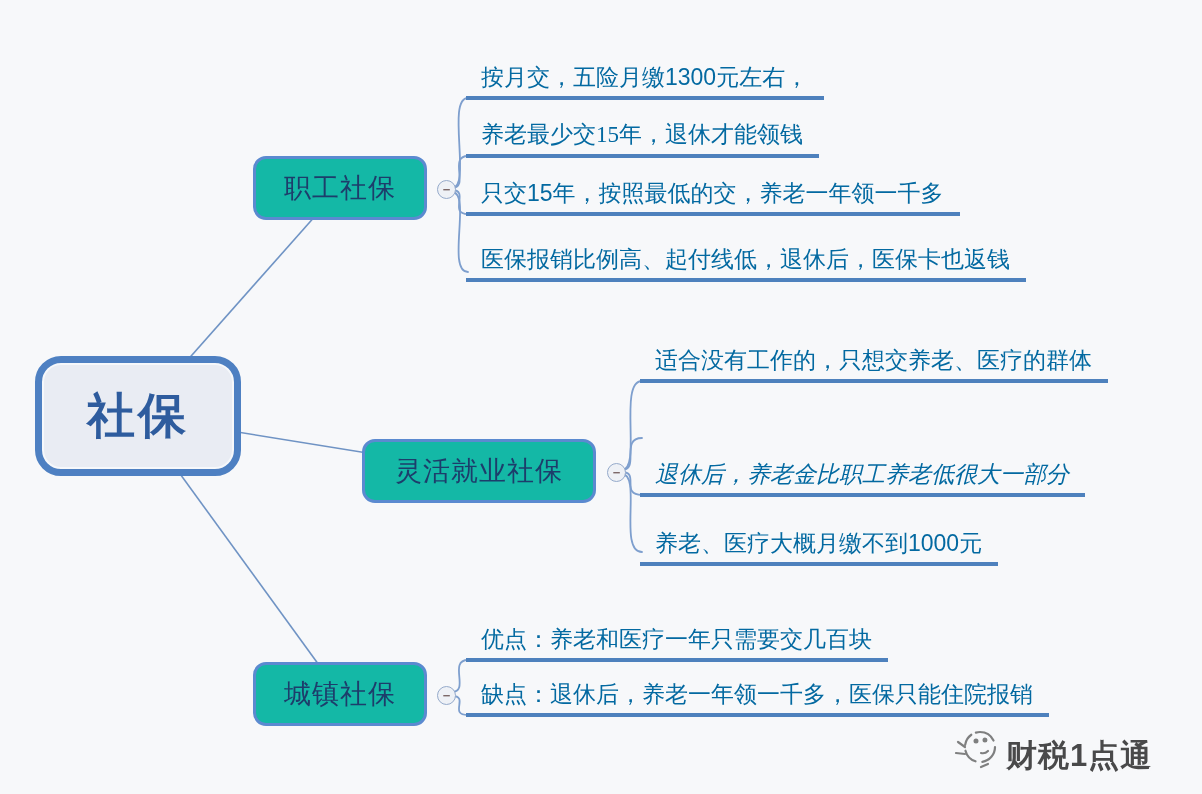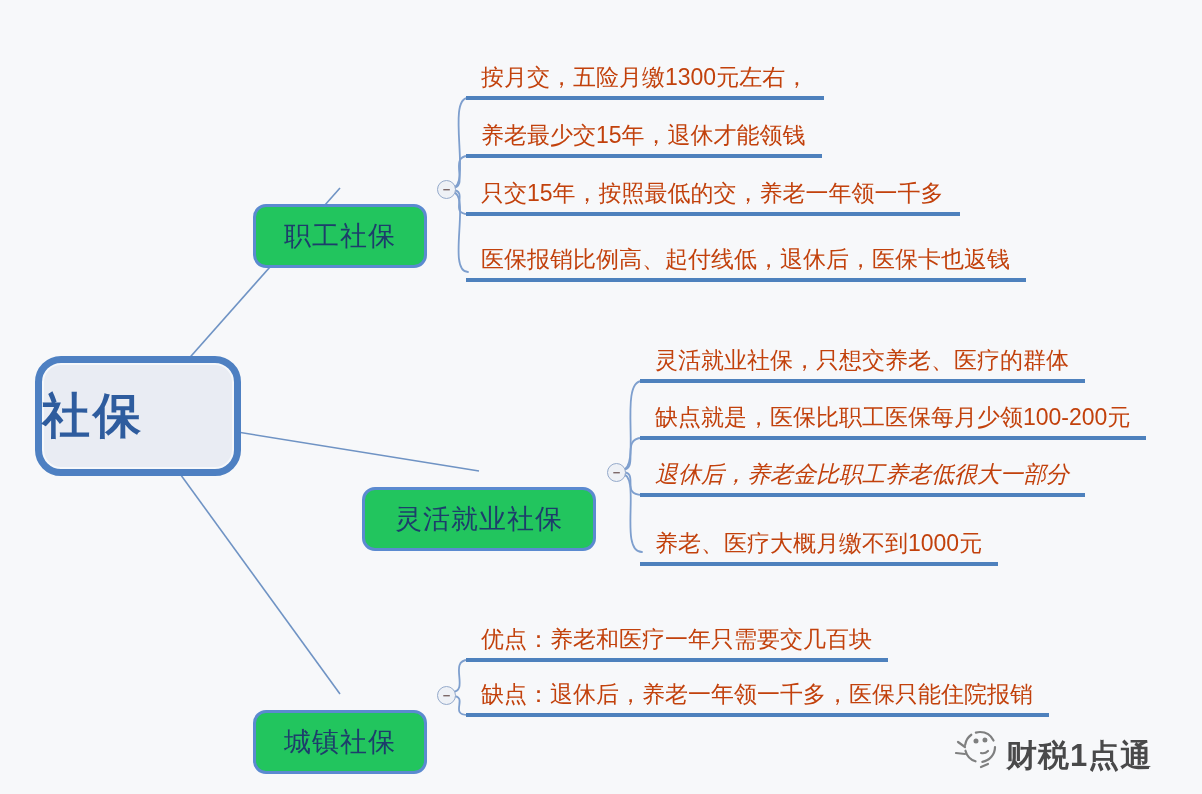--- a/index.html
+++ b/index.html
@@ -15,33 +15,33 @@
   }
   svg.links{position:absolute;left:0;top:0;width:1202px;height:794px;}
 
   
   .root-node{
     position:absolute;left:35px;top:356px;width:192px;height:106px;
     background:#e9ecf3;
     border:7px solid #4e80c2;
     border-radius:26px;
     box-shadow:inset 0 0 0 2px #f6f8fb;
-    display:flex;align-items:center;justify-content:flex-start;
+    display:flex;align-items:center;justify-content:center;
   }
   .root-node span{
     font-size:48px;font-weight:bold;color:#2e5c9e;letter-spacing:3px;
   }
 
   
   .branch{
     position:absolute;height:58px;
-    background:#22c55e;
+    background:#14b8a6;
     border:3px solid #5b8ad0;
     border-radius:13px;
-    display:flex;align-items:center;justify-content:center;margin-top:48px;
+    display:flex;align-items:center;justify-content:center;
   }
   .branch span{font-size:27px;color:#1d3d6b;letter-spacing:1px;}
   .b1{left:253px;top:156px;width:168px;}
   .b2{left:362px;top:439px;width:228px;}
   .b3{left:253px;top:662px;width:168px;}
 
   
   .collapse{
     position:absolute;width:17px;height:17px;
     border:1.5px solid #95aacb;border-radius:50%;
@@ -49,28 +49,28 @@
     display:flex;align-items:center;justify-content:center;
     font-size:13px;line-height:1;color:#7c6868;font-weight:bold;
   }
   .c1{left:437px;top:180px;}
   .c2{left:607px;top:463px;}
   .c3{left:437px;top:686px;}
 
   
   .leaf{
     position:absolute;
-    font-size:23px;color:#c2410c;
+    font-size:23px;color:#0369a1;
     line-height:30px;
     padding:0 16px 4px 15px;
     border-bottom:4px solid #4e81bd;
     white-space:nowrap;
   }
   .b1l1{left:466px;top:62px;}
-  .b1l2{left:466px;top:120px;}
+  .b1l2{left:466px;top:120px;font-family:Liberation Serif, serif;}
   .b1l3{left:466px;top:178px;}
   .b1l4{left:466px;top:244px;}
   .b2l1{left:640px;top:345px;}
   .b2l2{left:640px;top:402px;}
   .b2l3{left:640px;top:459px;font-style:italic;}
   .b2l4{left:640px;top:528px;}
   .b3l1{left:466px;top:624px;}
   .b3l2{left:466px;top:679px;}
 
   
@@ -131,22 +131,21 @@
 
   <div class="collapse c1">−</div>
   <div class="collapse c2">−</div>
   <div class="collapse c3">−</div>
 
   <div class="leaf b1l1">按月交，五险月缴1300元左右，</div>
   <div class="leaf b1l2">养老最少交15年，退休才能领钱</div>
   <div class="leaf b1l3">只交15年，按照最低的交，养老一年领一千多</div>
   <div class="leaf b1l4">医保报销比例高、起付线低，退休后，医保卡也返钱</div>
 
-  <div class="leaf b2l1">灵活就业社保，只想交养老、医疗的群体</div>
-  <div class="leaf b2l2">缺点就是，医保比职工医保每月少领100-200元</div>
+  <div class="leaf b2l1">适合没有工作的，只想交养老、医疗的群体</div>
   <div class="leaf b2l3">退休后，养老金比职工养老低很大一部分</div>
   <div class="leaf b2l4">养老、医疗大概月缴不到1000元</div>
 
   <div class="leaf b3l2">缺点：退休后，养老一年领一千多，医保只能住院报销</div>
   <div class="leaf b3l1">优点：养老和医疗一年只需要交几百块</div>
 
   <div class="watermark">
     <svg class="logo" viewBox="0 0 56 54" xmlns="http://www.w3.org/2000/svg">
       <g stroke="#4d4d4d" stroke-width="2.2" fill="none" stroke-linecap="round" opacity="0.8">
         <circle cx="30" cy="24" r="15" stroke-dasharray="21 7 15 6 12 5"></circle>

